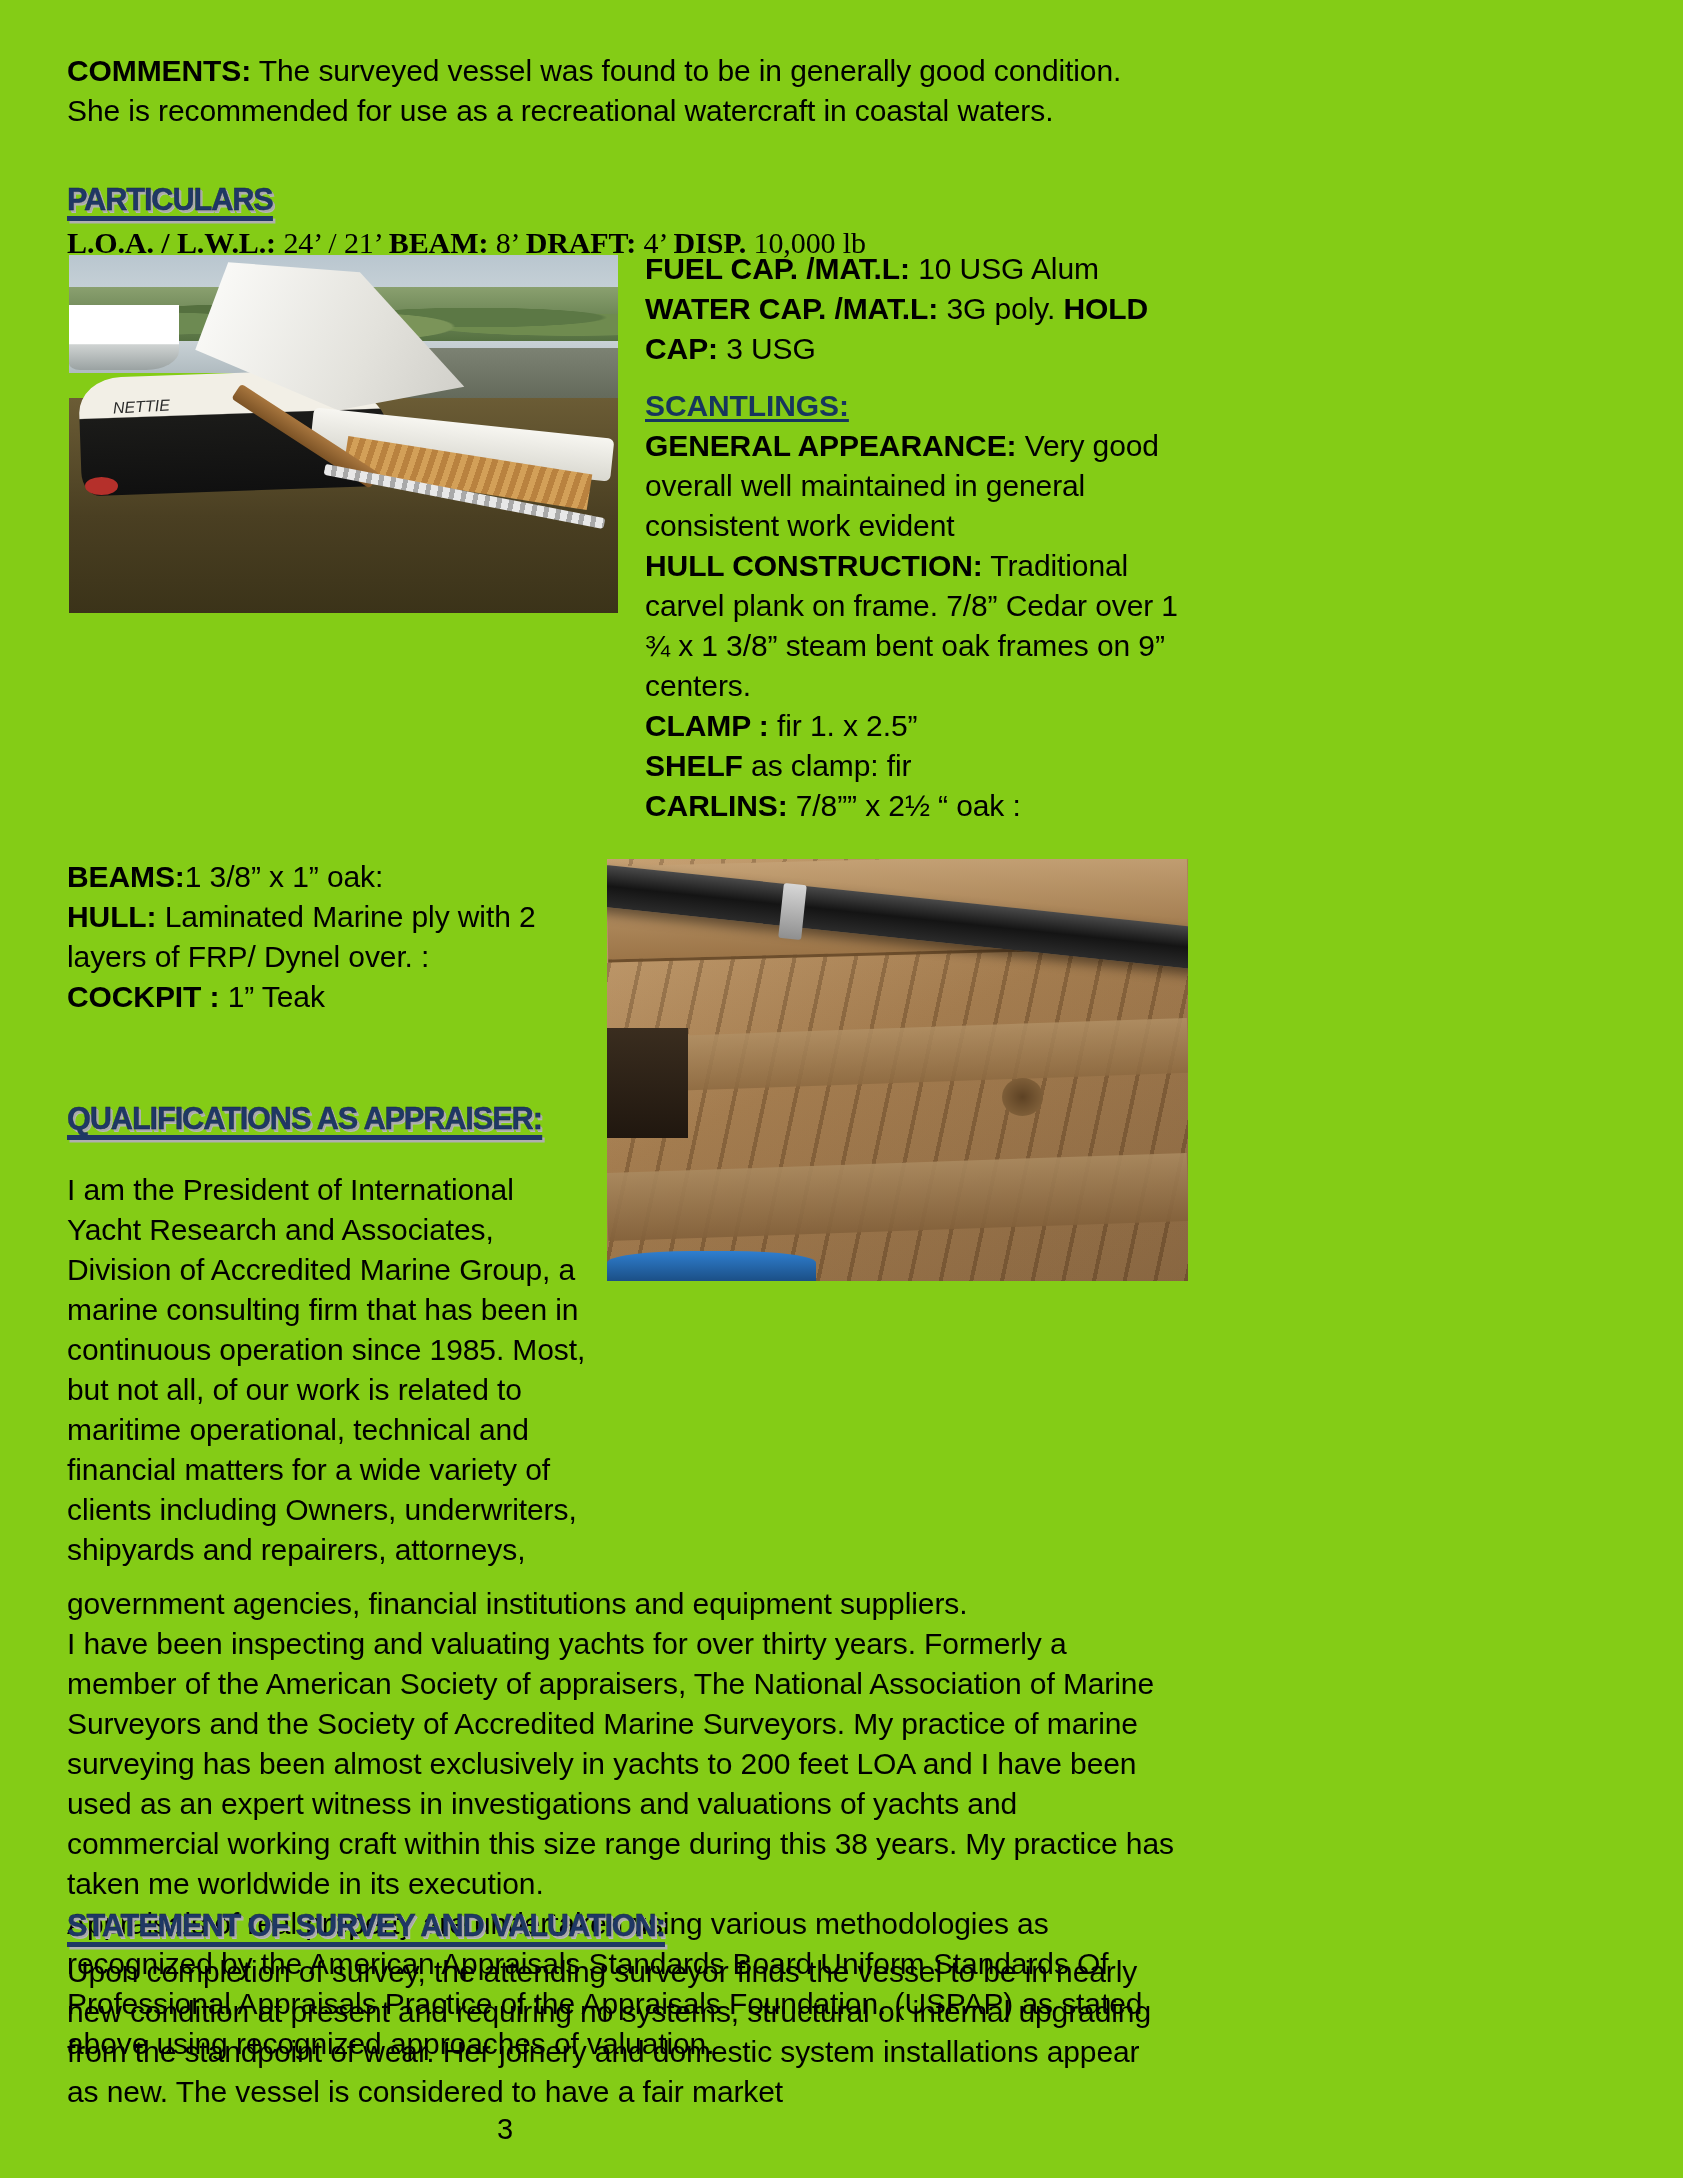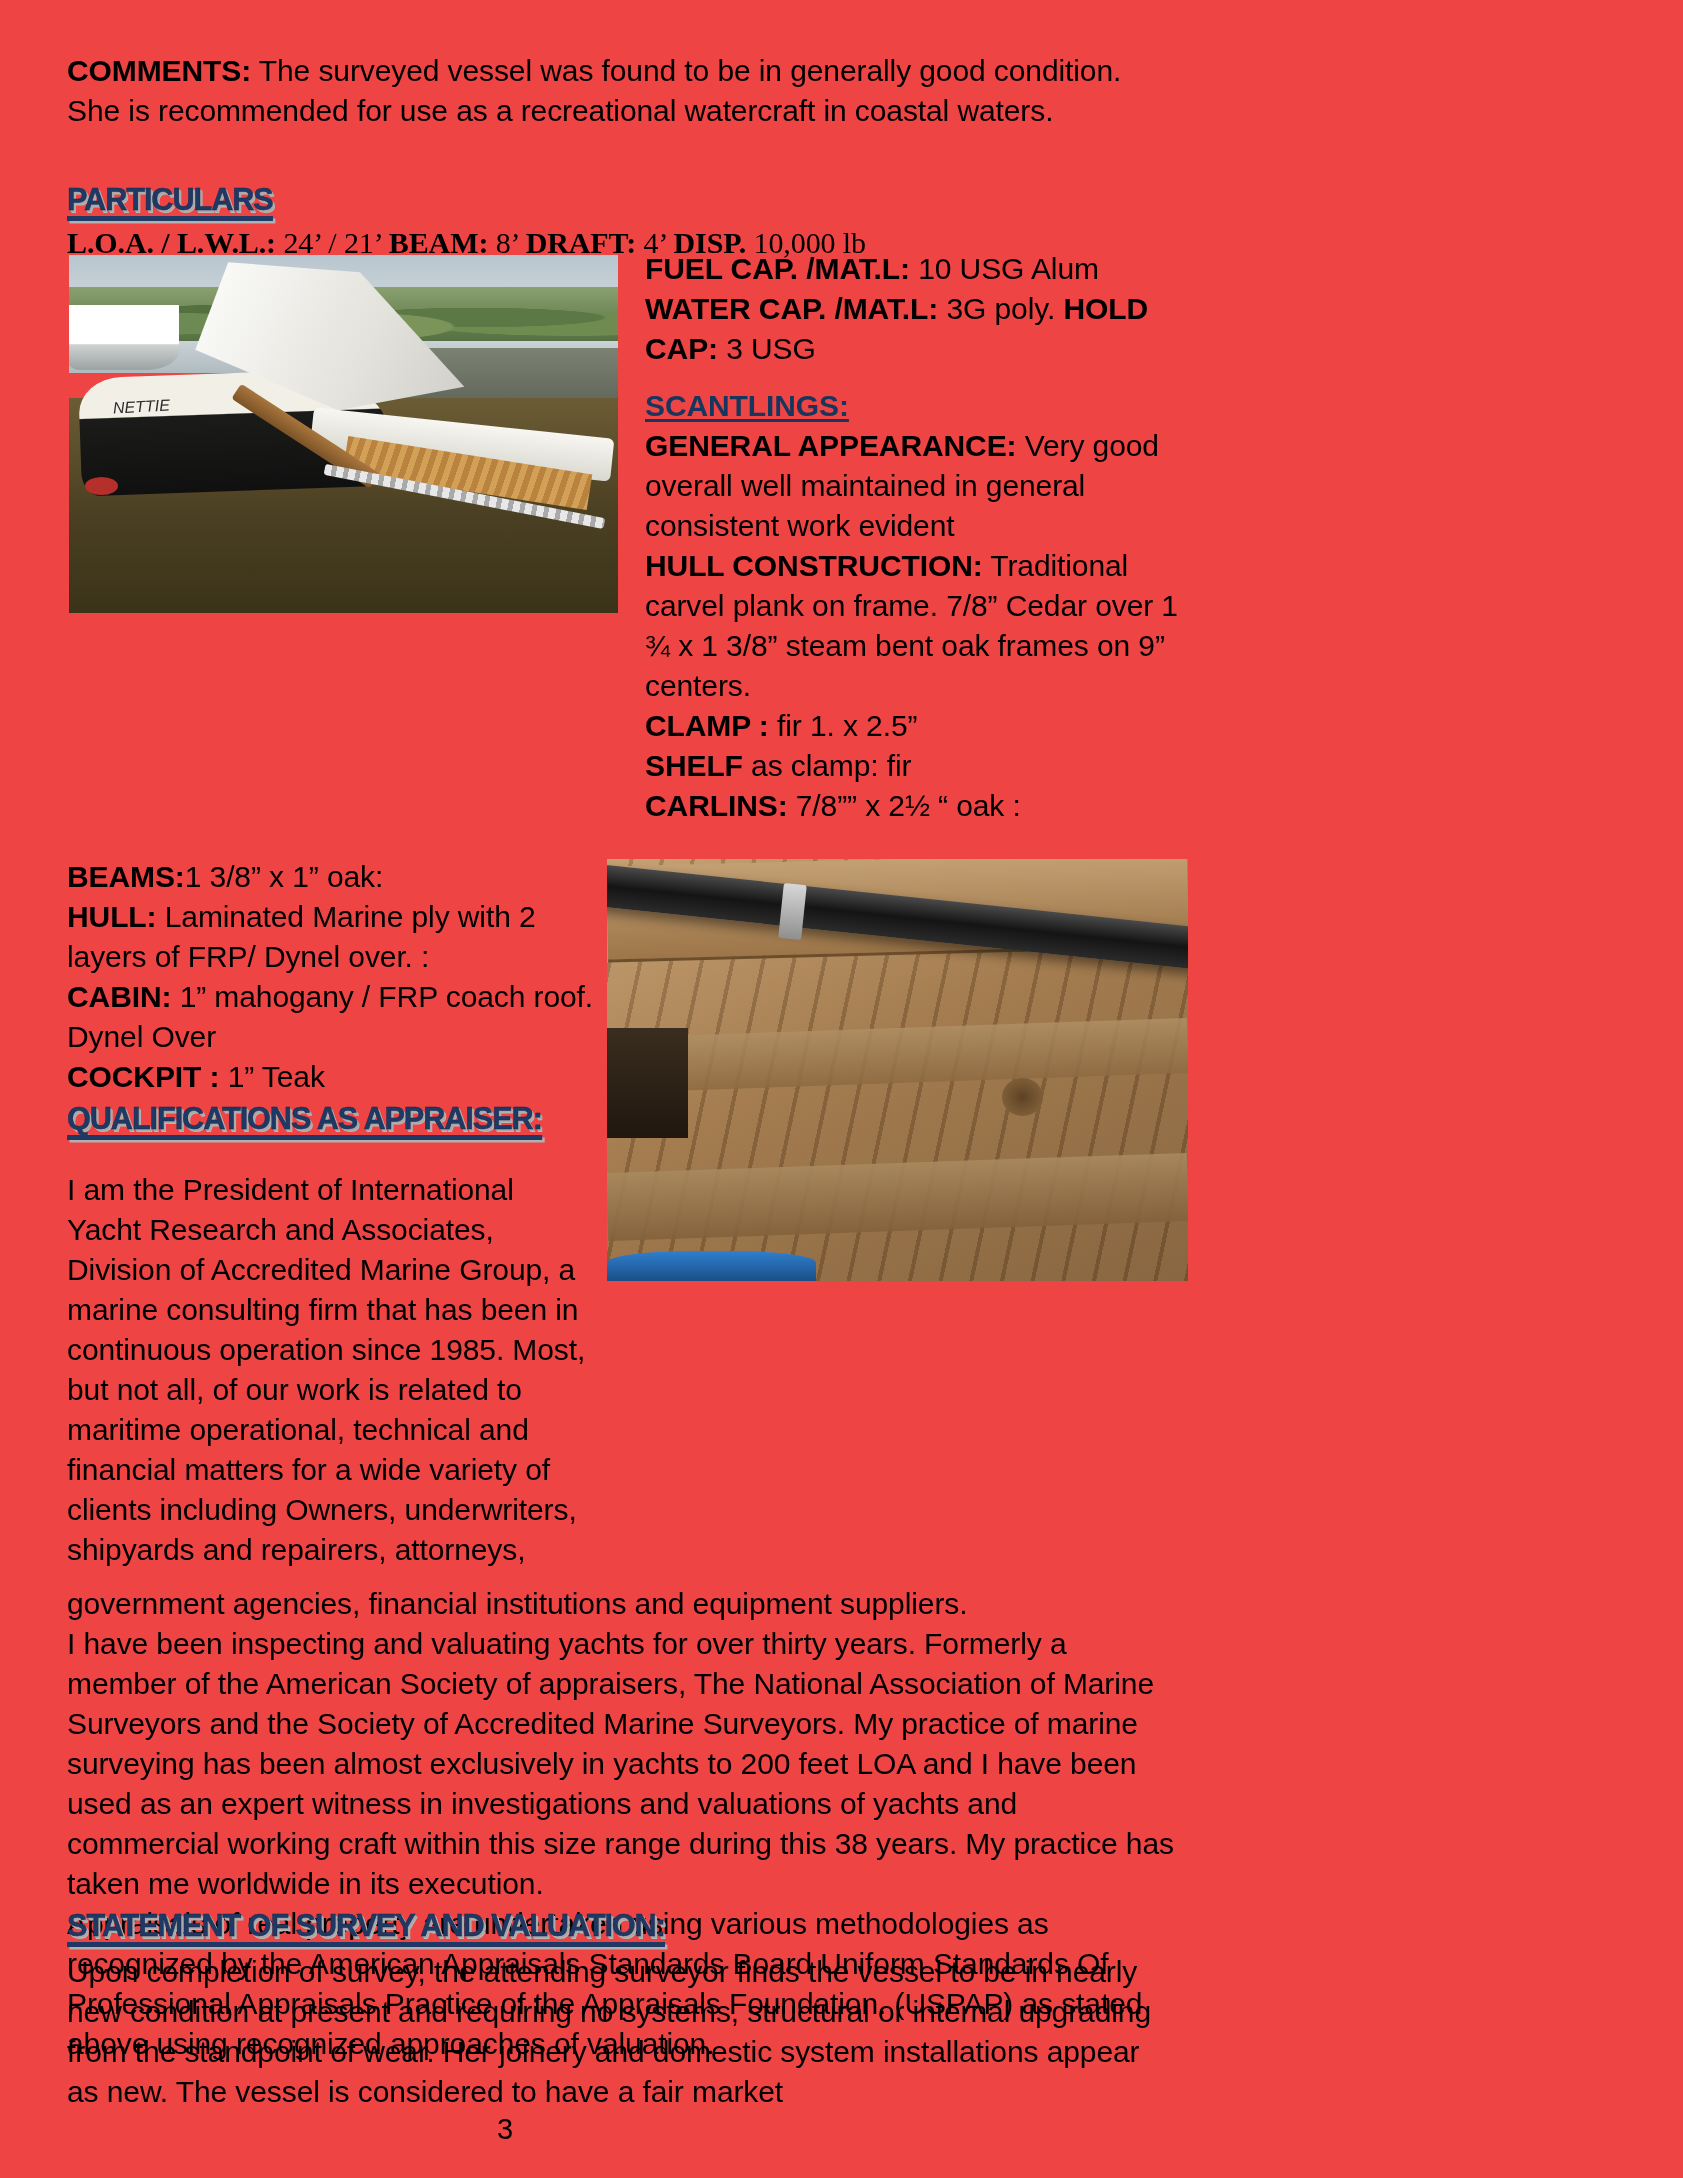--- a/index.html
+++ b/index.html
@@ -9,21 +9,21 @@
     background: #ffffff;
   }
   body {
     font-family: "Liberation Sans", sans-serif;
     color: #000000;
   }
   .page {
     position: relative;
     width: 1683px;
     height: 2178px;
-    background: #ef4444;
+    background: #84cc16;
     overflow: hidden;
     box-sizing: border-box;
   }
 
   
   .txt {
     font-size: 30px;
     line-height: 40px;
     color: #000;
     letter-spacing: -0.1px;
@@ -308,23 +308,20 @@
   </div>
 
   <div class="abs txt" id="left-mid-col">
     <div>
       <span class="bold">BEAMS:</span><span>1 3/8” x 1” oak:</span>
     </div>
     <div>
       <span class="bold">HULL:</span><span> Laminated Marine ply with 2 layers of FRP/ Dynel over. :</span>
     </div>
     <div>
-      <span class="bold">CABIN:</span><span> 1” mahogany / FRP coach roof. Dynel Over</span>
-    </div>
-    <div>
       <span class="bold">COCKPIT :</span><span> 1” Teak</span>
     </div>
   </div>
 
   <div class="abs" id="photo-bilge">
     <div class="photo">
       <div class="bilge-base"></div>
       <div class="bilge-planks"></div>
       <div class="bilge-beam-top"></div>
       <div class="bilge-beam-mid"></div>

